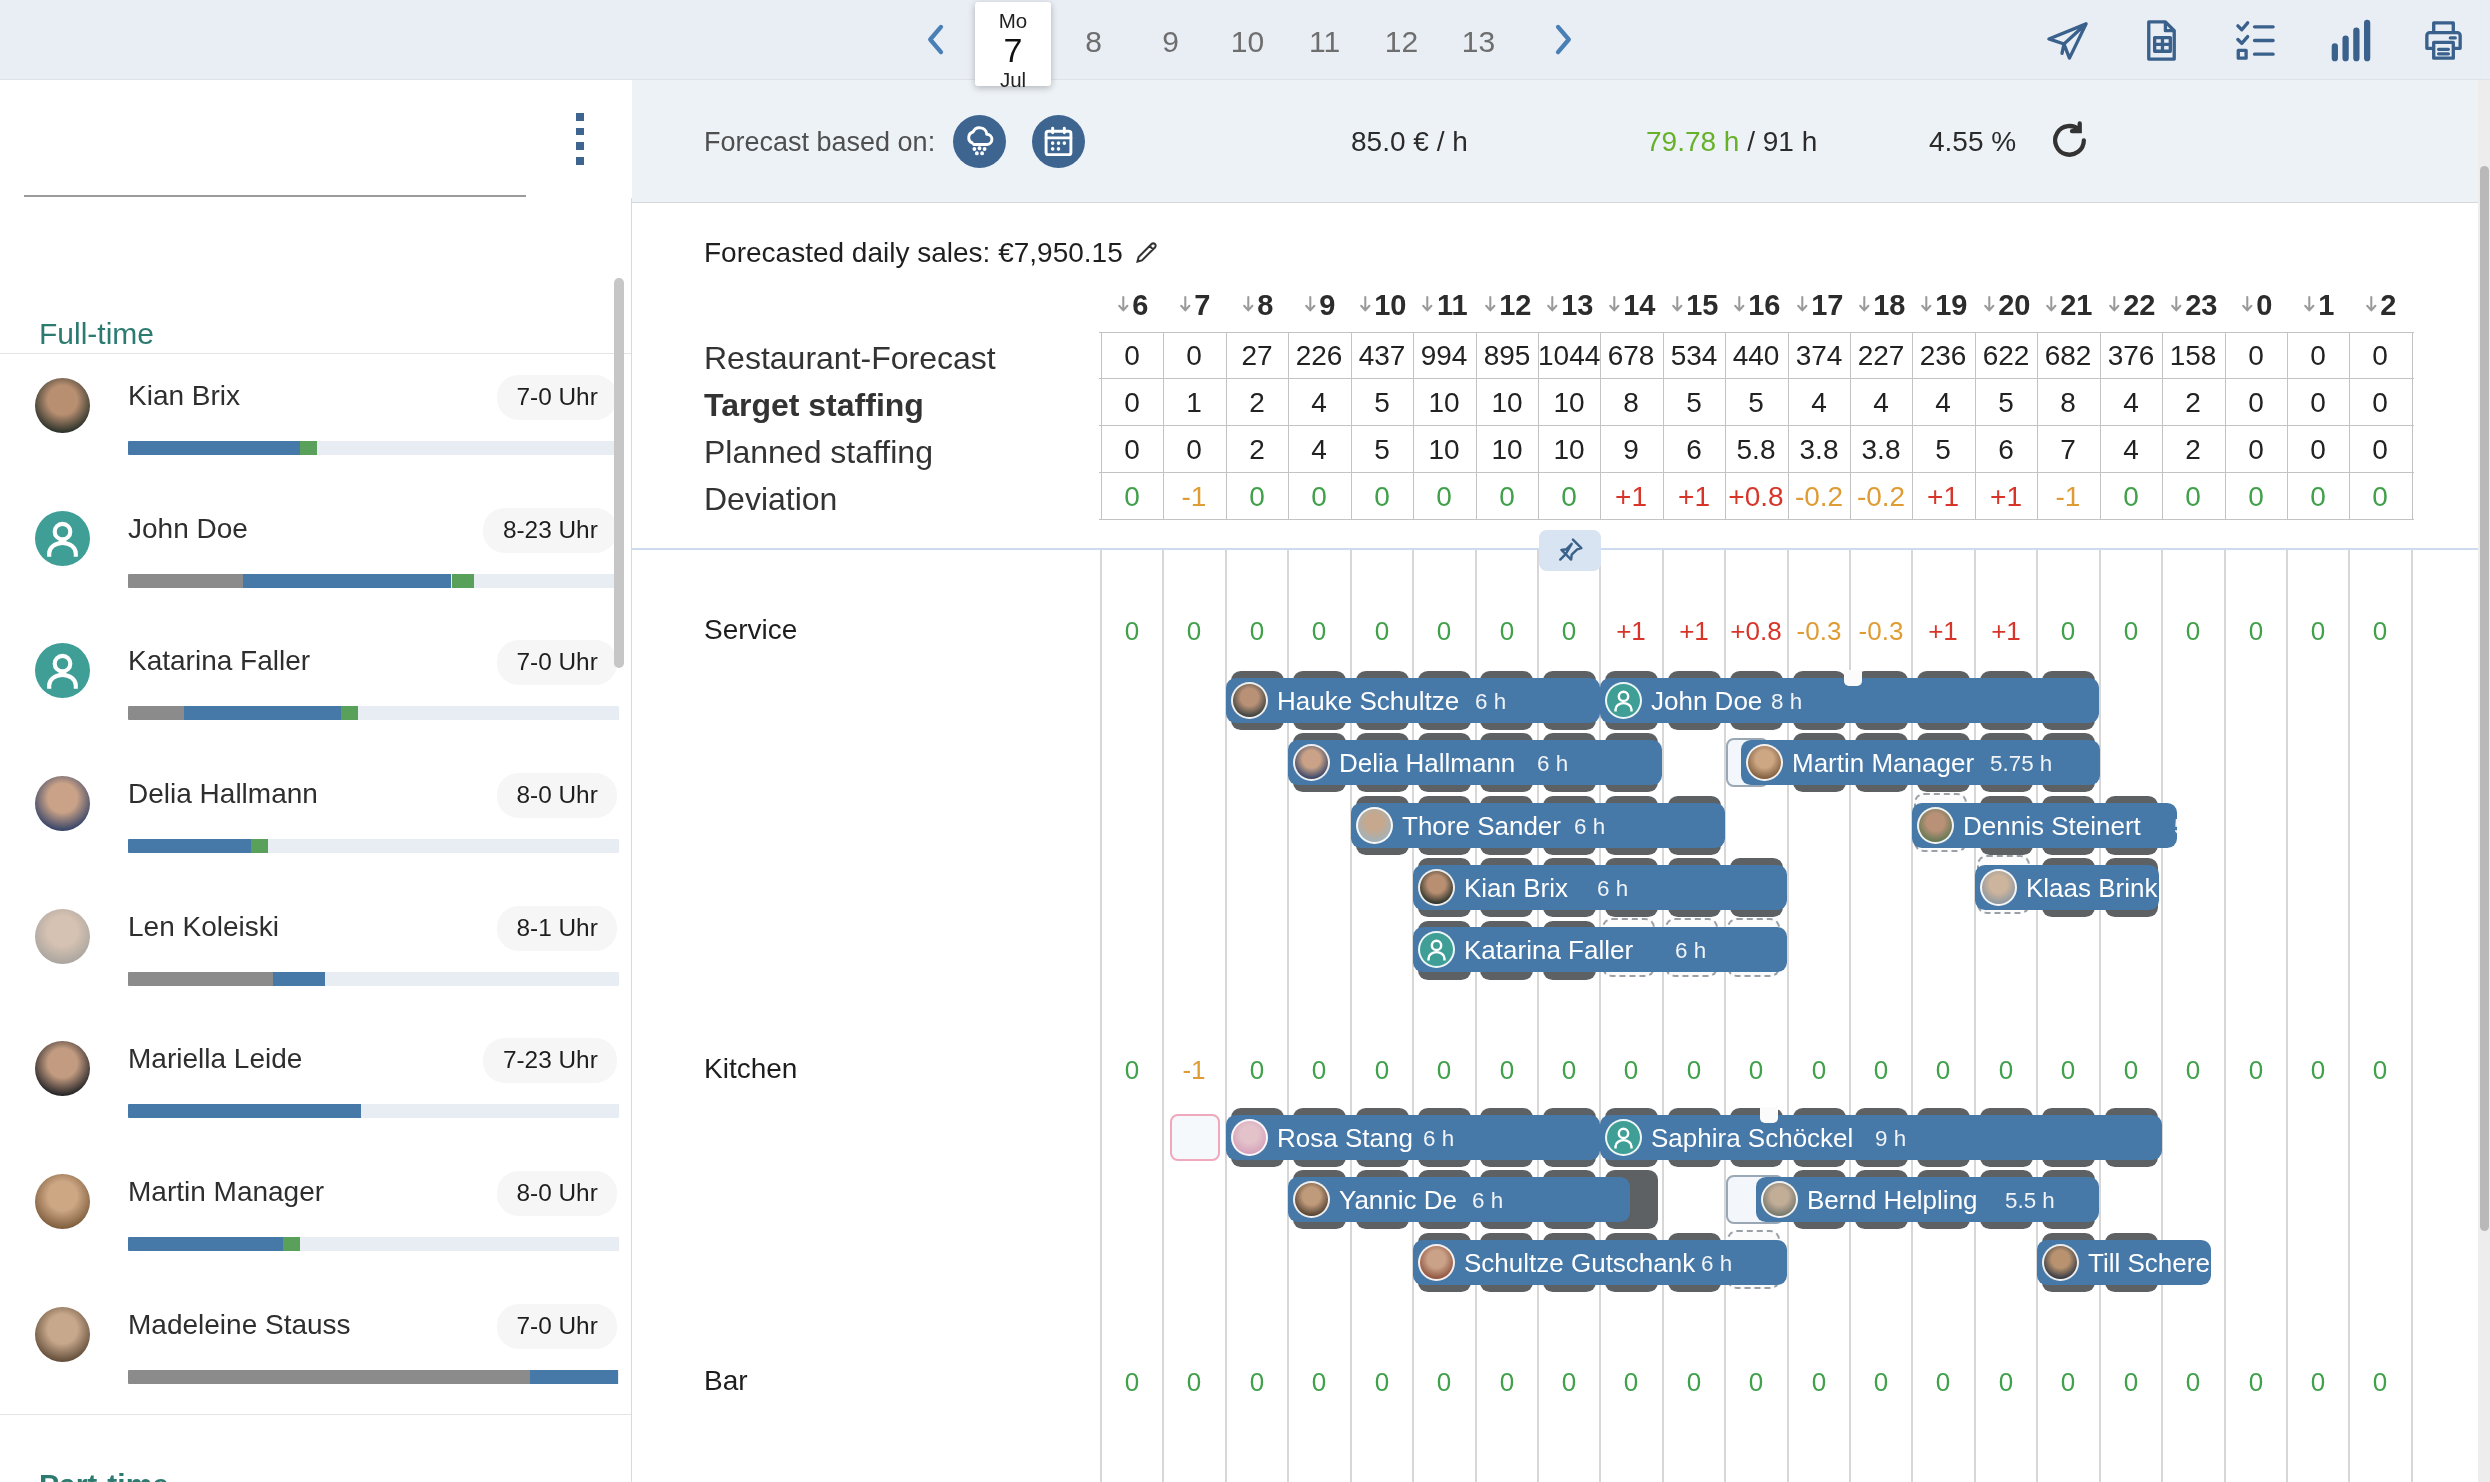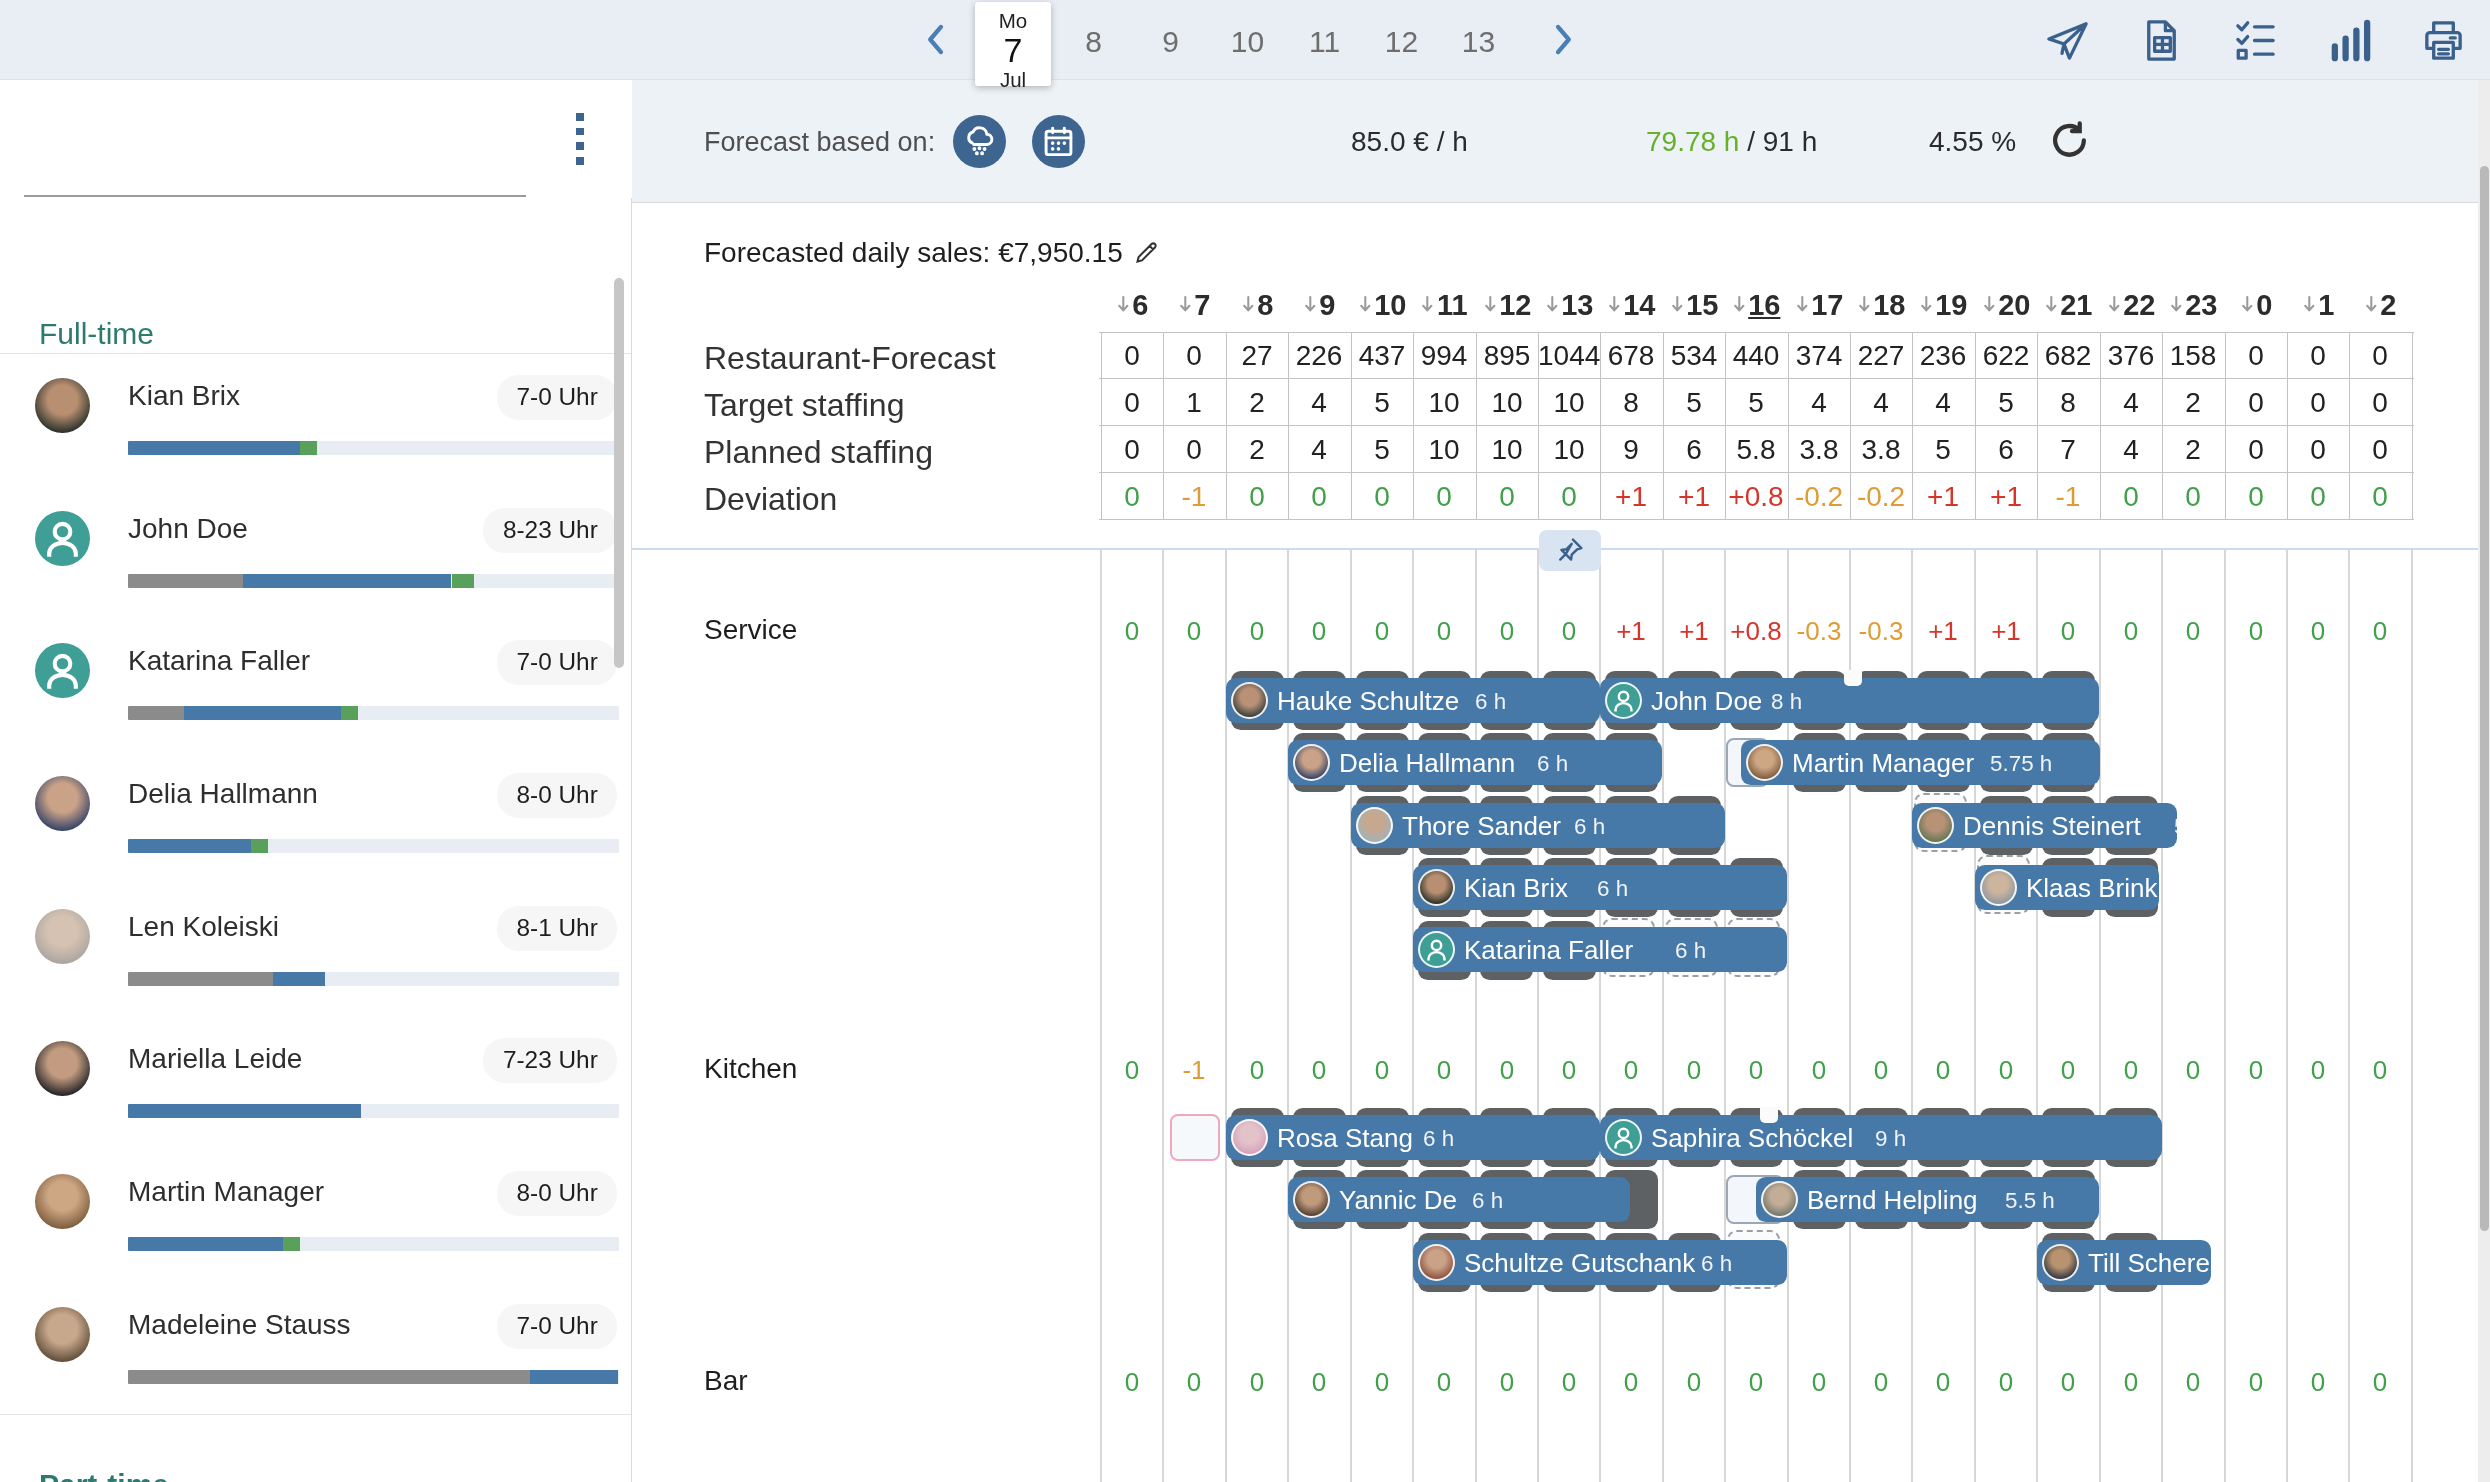--- a/index.html
+++ b/index.html
@@ -305,21 +305,21 @@
         </svg><span>12</span></div>
       <div class="hour-head" style="left: 1538px;"><svg viewBox="0 0 14 18">
           <path d="M7 1 V12 M3 9.5 L7 14 L11 9.5" stroke="#9a9a9a" stroke-width="2" fill="none" stroke-linecap="round" stroke-linejoin="round"></path>
         </svg><span>13</span></div>
       <div class="hour-head" style="left: 1600px;"><svg viewBox="0 0 14 18">
           <path d="M7 1 V12 M3 9.5 L7 14 L11 9.5" stroke="#9a9a9a" stroke-width="2" fill="none" stroke-linecap="round" stroke-linejoin="round"></path>
         </svg><span>14</span></div>
       <div class="hour-head" style="left: 1663px;"><svg viewBox="0 0 14 18">
           <path d="M7 1 V12 M3 9.5 L7 14 L11 9.5" stroke="#9a9a9a" stroke-width="2" fill="none" stroke-linecap="round" stroke-linejoin="round"></path>
         </svg><span>15</span></div>
-      <div class="hour-head" style="left: 1725px; text-decoration: underline;"><svg viewBox="0 0 14 18">
+      <div class="hour-head" style="left: 1725px;"><svg viewBox="0 0 14 18">
           <path d="M7 1 V12 M3 9.5 L7 14 L11 9.5" stroke="#9a9a9a" stroke-width="2" fill="none" stroke-linecap="round" stroke-linejoin="round"></path>
         </svg><span>16</span></div>
       <div class="hour-head" style="left: 1788px;"><svg viewBox="0 0 14 18">
           <path d="M7 1 V12 M3 9.5 L7 14 L11 9.5" stroke="#9a9a9a" stroke-width="2" fill="none" stroke-linecap="round" stroke-linejoin="round"></path>
         </svg><span>17</span></div>
       <div class="hour-head" style="left: 1850px;"><svg viewBox="0 0 14 18">
           <path d="M7 1 V12 M3 9.5 L7 14 L11 9.5" stroke="#9a9a9a" stroke-width="2" fill="none" stroke-linecap="round" stroke-linejoin="round"></path>
         </svg><span>18</span></div>
       <div class="hour-head" style="left: 1912px;"><svg viewBox="0 0 14 18">
           <path d="M7 1 V12 M3 9.5 L7 14 L11 9.5" stroke="#9a9a9a" stroke-width="2" fill="none" stroke-linecap="round" stroke-linejoin="round"></path>
@@ -387,21 +387,21 @@
       <div class="tbl-cell" style="left: 1788px; top: 340px;">374</div>
       <div class="tbl-cell" style="left: 1850px; top: 340px;">227</div>
       <div class="tbl-cell" style="left: 1912px; top: 340px;">236</div>
       <div class="tbl-cell" style="left: 1975px; top: 340px;">622</div>
       <div class="tbl-cell" style="left: 2037px; top: 340px;">682</div>
       <div class="tbl-cell" style="left: 2100px; top: 340px;">376</div>
       <div class="tbl-cell" style="left: 2162px; top: 340px;">158</div>
       <div class="tbl-cell" style="left: 2225px; top: 340px;">0</div>
       <div class="tbl-cell" style="left: 2287px; top: 340px;">0</div>
       <div class="tbl-cell" style="left: 2349px; top: 340px;">0</div>
-      <div class="tbl-label" style="top: 387px;">Target staffing</div>
+      <div class="tbl-label" style="top: 387px; font-weight: bold;">Target staffing</div>
       <div class="tbl-cell" style="left: 1101px; top: 387px;">0</div>
       <div class="tbl-cell" style="left: 1163px; top: 387px;">1</div>
       <div class="tbl-cell" style="left: 1226px; top: 387px;">2</div>
       <div class="tbl-cell" style="left: 1288px; top: 387px;">4</div>
       <div class="tbl-cell" style="left: 1351px; top: 387px;">5</div>
       <div class="tbl-cell" style="left: 1413px; top: 387px;">10</div>
       <div class="tbl-cell" style="left: 1476px; top: 387px;">10</div>
       <div class="tbl-cell" style="left: 1538px; top: 387px;">10</div>
       <div class="tbl-cell" style="left: 1600px; top: 387px;">8</div>
       <div class="tbl-cell" style="left: 1663px; top: 387px;">5</div>

